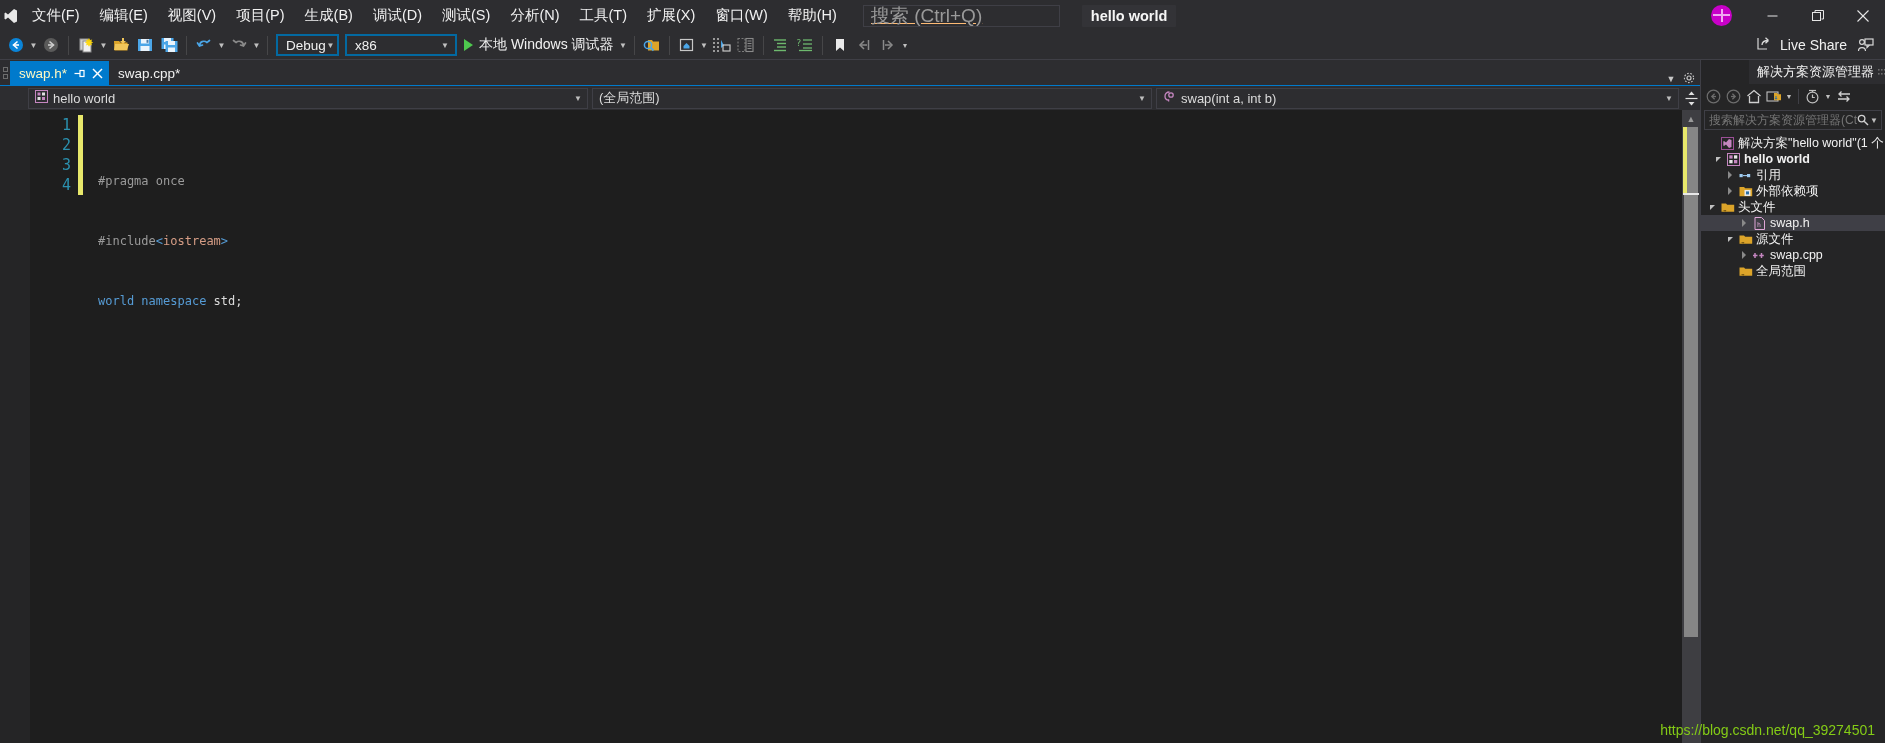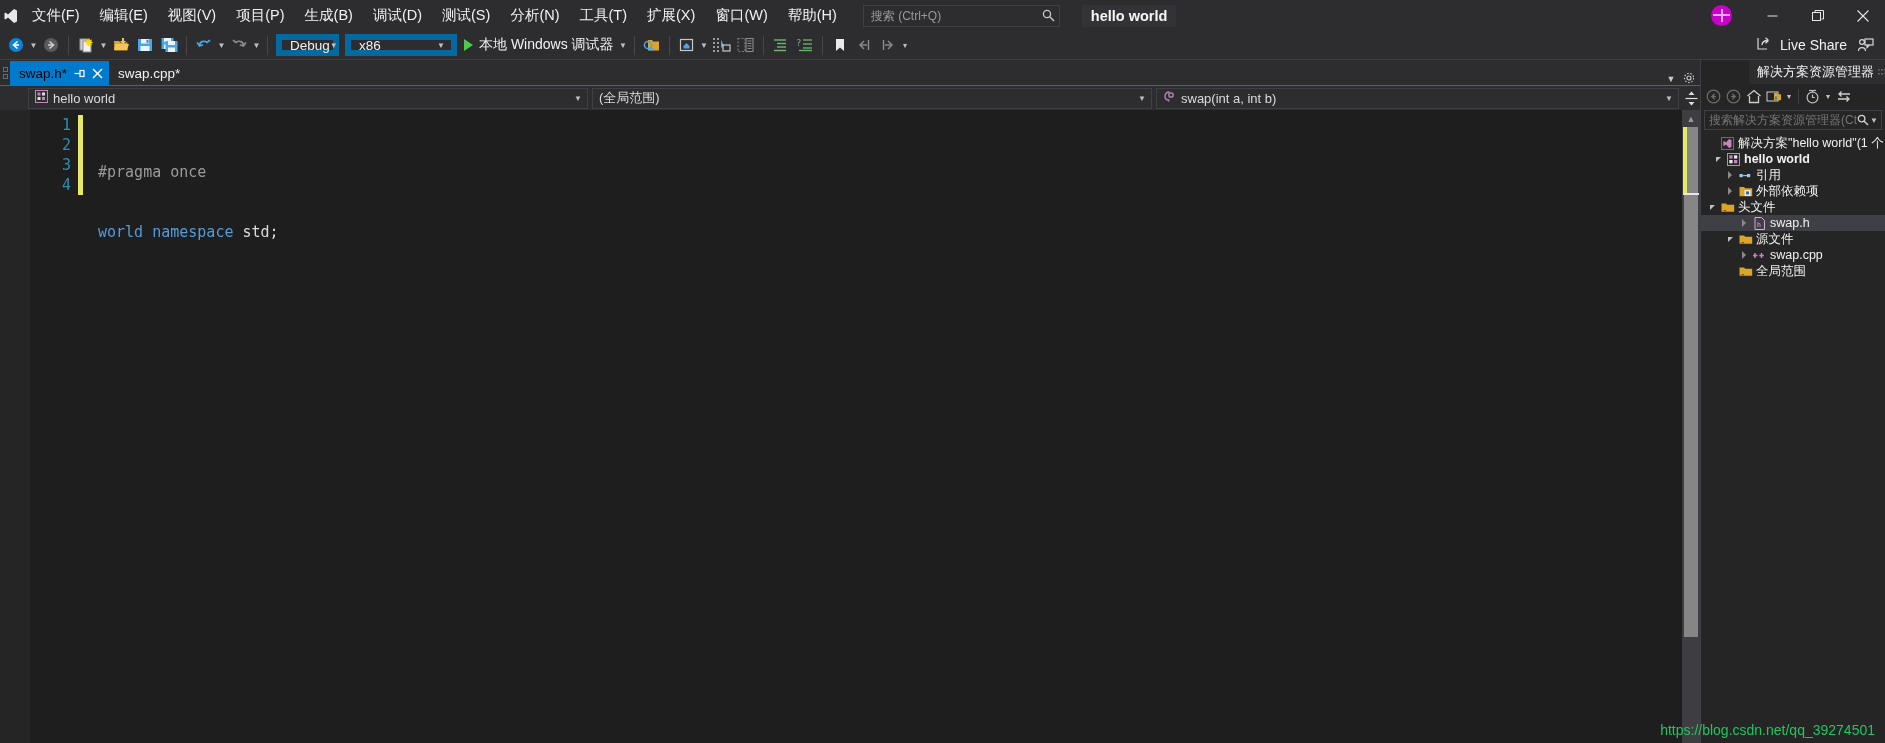--- a/index.html
+++ b/index.html
@@ -27,21 +27,21 @@
     color: #f1f1f1; font-size: 14.5px; padding: 0 10px; height: 31px;
     display: flex; align-items: center; white-space: nowrap; cursor: default;
   }
   .qsearch {
     margin-left: 16px; width: 197px; height: 22px; background: #2d2d30;
     border: 1px solid #3f3f46; display: flex; align-items: center;
     padding: 0 4px 0 7px;
   }
   .qsearch input {
     flex: 1; background: transparent; border: none; outline: none;
-    color: #fdba74; font-size: 12px; font-family: "Liberation Sans", sans-serif;
+    color: #fdba74; font-size: 19px; font-family: "Liberation Sans", sans-serif; text-decoration: underline;
   }
   .qsearch input::placeholder { color: #9a9a9a; }
   .qsearch .mag { color: #c8c8c8; display:flex; }
   .sln-title {
     margin-left: 22px; color: #f6f6f6; font-size: 14.5px; font-weight: bold;
     background: #333337; padding: 3px 9px; border-radius: 1px;
   }
   .tb-spacer { flex: 1; }
   .avatar {
     width: 21px; height: 21px; border-radius: 50%; background: #c800c8;
@@ -63,21 +63,21 @@
     height: 29px; background: #2d2d30; display: flex; align-items: center;
     flex: 0 0 29px; padding-left: 4px; border-bottom: 1px solid #3f3f46;
   }
   .tbtn {
     height: 24px; min-width: 24px; display: flex; align-items: center; justify-content: center;
     color: #d0d0d0; padding: 0 2px; cursor: default;
   }
   .tsep { width: 1px; height: 19px; background: #464648; margin: 0 5px; }
   .caret { width: 11px; display: flex; align-items: center; justify-content: center; color: #c0c0c0; font-size: 8px; }
   .combo {
-    height: 22px; background: #2d2d30; border: 6px solid #0369a1; display: flex; align-items: center;
+    height: 22px; background: #2d2d30; border: 2px solid #0369a1; display: flex; align-items: center;
     color: #f1f1f1; font-size: 13.5px; padding: 0 2px 0 8px; margin: 0 3px;
   }
   .combo .cb-text { flex: 1; white-space: nowrap; }
   .combo .cb-arrow { width: 16px; text-align: center; color: #c0c0c0; font-size: 8px; }
   .combo.debug { width: 63px; }
   .combo.plat { width: 112px; }
   .run-btn { display: flex; align-items: center; height: 24px; padding: 0 4px; color: #f1f1f1; font-size: 14px; white-space: nowrap; }
   .tri { width: 0; height: 0; border-left: 9px solid #4ec94e; border-top: 6px solid transparent; border-bottom: 6px solid transparent; margin-right: 6px; }
   .liveshare { display: flex; align-items: center; color: #f1f1f1; font-size: 14px; gap: 6px; padding: 0 6px; height: 24px; }
 
@@ -86,21 +86,21 @@
   .editor-col { flex: 1; display: flex; flex-direction: column; min-width: 0; background: #2d2d30; }
 
   
   .tabstrip { height: 26px; background: #2d2d30; display: flex; align-items: flex-end; position: relative; flex: 0 0 26px; }
   .tab-leftgutter { width: 10px; height: 26px; background:#2d2d30; display:flex; flex-direction:column; justify-content:center; align-items:center; gap:2px;}
   .tab-leftgutter i { display:block; width:5px; height:5px; border:1px solid #6d6d6d; }
   .tab {
     height: 25px; display: flex; align-items: center; padding: 0 6px 0 9px;
     font-size: 13.5px; color: #f1f1f1; gap: 7px; cursor: default;
   }
-  .tab.active { background: #007acc; color: #000000; }
+  .tab.active { background: #007acc; color: #fef9c3; }
   .tab.inactive { color: #f1f1f1; background: transparent; }
   .tab .pin { font-size: 12px; color: #e8e8e8; display:flex; }
   .tab .x { font-size: 13px; color: #ffffff; display:flex; }
   .tabstrip-right { flex: 1; display: flex; align-items: center; justify-content: flex-end; padding-right: 4px; gap: 4px; }
   .tabstrip-right .tsr { color: #c8c8c8; font-size: 9px; width: 14px; text-align:center; }
   .tab-underline { position: absolute; left: 0; bottom: 0; height: 1px; width: 100%; background: #007acc; }
 
   
   .navbar { height: 24px; background: #2d2d30; display: flex; align-items: center; flex: 0 0 24px; padding-left: 10px; }
   .navbar .navgut { width: 18px; color:#6d6d6d; font-size:9px; }
@@ -119,22 +119,22 @@
   .codearea { flex: 1; display: flex; min-height: 0; background: #1e1e1e; position: relative; }
   .breakgutter { width: 30px; background: #252526; flex: 0 0 30px; }
   .code-main { flex: 1; display: flex; min-width: 0; background: #1e1e1e; position: relative; }
   .linenos {
     width: 48px; flex: 0 0 48px; text-align: right; padding-right: 7px; padding-top: 5px;
     color: #2b91af; font-size: 15px; font-family: "DejaVu Sans Mono", monospace; line-height: 20px;
   }
   .changebar { width: 5px; flex: 0 0 5px; background: #1e1e1e; padding-top: 5px; }
   .changebar i { display: block; width: 5px; height: 20px; background: #e8e86b; }
   .codelines {
-    flex: 1; padding-top: 12px; padding-left: 15px; font-family: "DejaVu Sans Mono", monospace;
-    font-size: 15px; line-height: 20px; color: #dcdcdc; white-space: pre; min-width: 0;
+    flex: 1; padding-top: 21px; padding-left: 15px; font-family: "DejaVu Sans Mono", monospace;
+    font-size: 12px; line-height: 20px; color: #dcdcdc; white-space: pre; min-width: 0;
   }
   .codeline { height: 20px; }
   .codeline.current { outline: 1px solid #3a3a3a; outline-offset: -1px; margin-left: -15px; padding-left: 15px; }
   .tok-pp { color: #9b9b9b; }
   .tok-kw { color: #569cd6; }
   .tok-str { color: #d69d85; }
   .tok-id { color: #dcdcdc; }
   .tok-fn { color: #dcdcaa; }
   .tok-punc { color: #dcdcdc; }
 
@@ -170,21 +170,21 @@
   .trow { height: 16px; display: flex; align-items: center; white-space: nowrap; cursor: default; }
   .trow.selected { background: #3f3f46; }
   .tw { width: 14px; display: flex; align-items: center; justify-content: center; }
   .tw .tri-r { width: 0;height: 0;border-left: 4px solid transparent;border-top:4px solid transparent;border-bottom:4px solid transparent; border-left-color:#8a8a8a; }
   .tw .tri-d { width: 0;height:0; border-top: 5px solid #c0c0c0; border-right: 5px solid transparent; }
   .ticon { width: 17px; display: flex; align-items: center; justify-content: center; }
   .tlabel { padding-left: 2px; }
   .tlabel.bold { font-weight: bold; }
 
   .watermark {
-    position: absolute; right: 10px; bottom: 5px; color: #22c55e; font-size: 14px;
+    position: absolute; right: 10px; bottom: 5px; color: #84cc16; font-size: 14px;
     font-family: "Liberation Sans", sans-serif;
   }
 </style>
 </head>
 <body>
 
 <div class="app">
 
   <div class="titlebar">
     <div class="vs-logo">
@@ -523,20 +523,21 @@
             <div>4</div>
           </div>
           <div class="changebar">
             <i></i>
               <i></i>
               <i></i>
               <i></i>
           </div>
           <div class="codelines">
             <div class="codeline"><span class="tok-pp">#pragma once</span></div>
+            <div class="codeline"><span class="tok-pp">#include</span><span class="tok-kw">&lt;</span><span class="tok-str">iostream</span><span class="tok-kw">&gt;</span></div>
             <div class="codeline"><span class="tok-kw">world</span><span class="tok-punc"> </span><span class="tok-kw">namespace</span><span class="tok-id"> std;</span></div>
           </div>
           <div class="escroll">
             <div class="arrow-up">▲</div>
             <div class="track">
               <div class="thumb" style="top:0; height:510px;"></div>
               <div class="mark-yellow"></div>
               <div class="mark-caret"></div>
             </div>
           </div>

